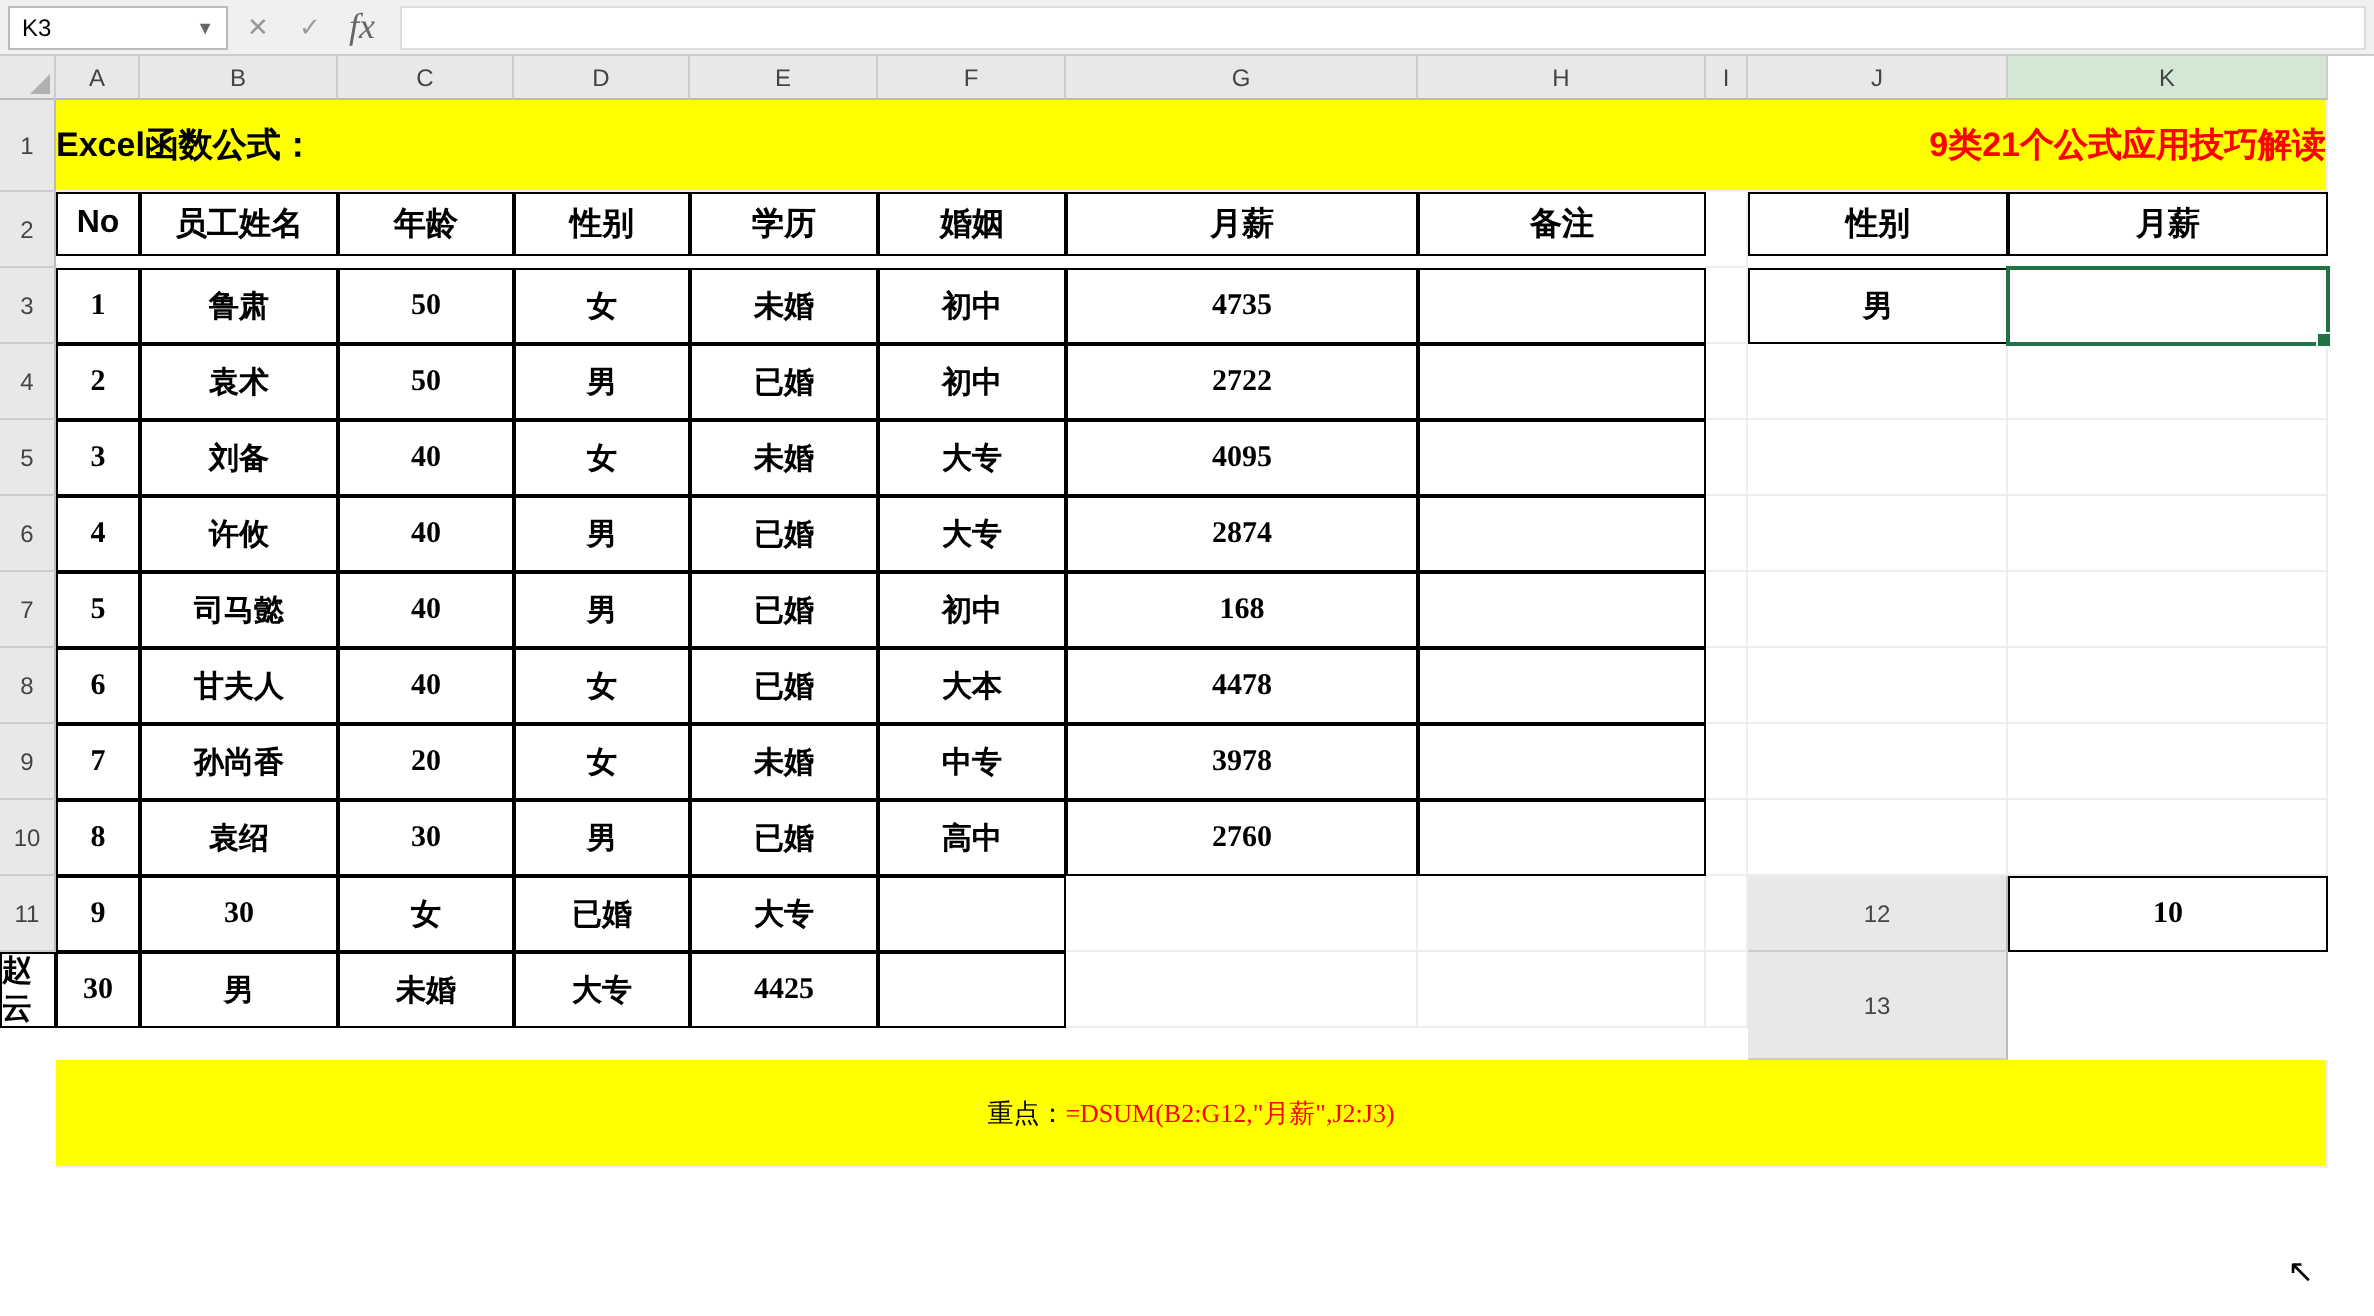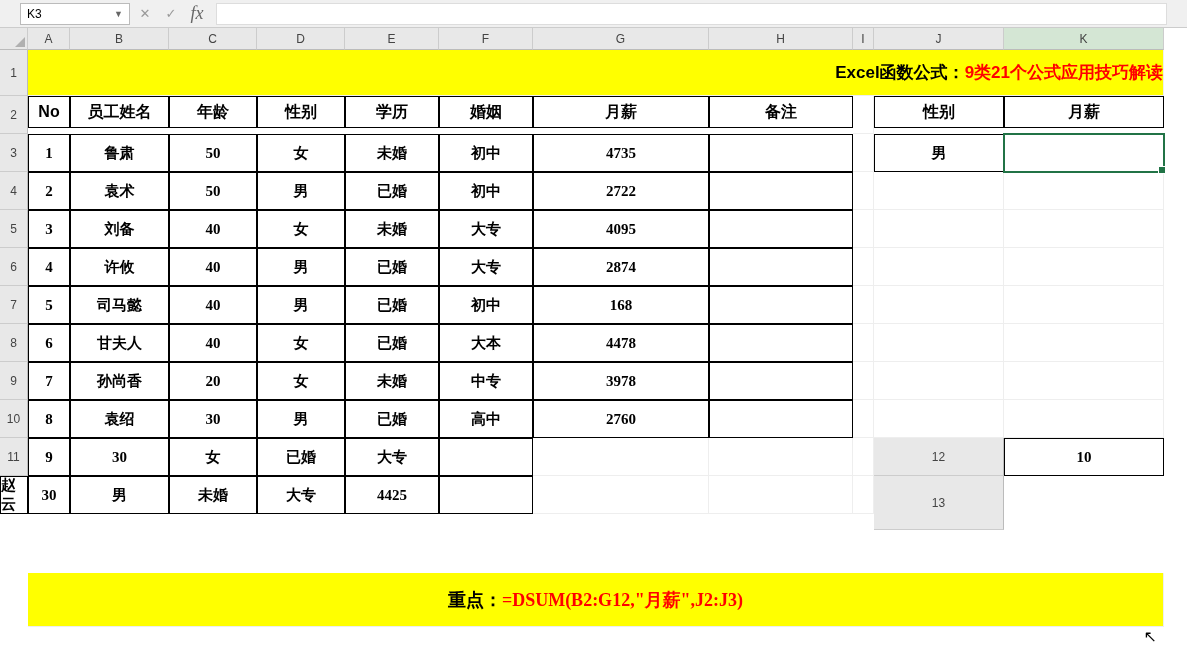--- a/index.html
+++ b/index.html
@@ -1,52 +1,52 @@
 <!DOCTYPE html>
 <html><head>
 <meta charset="utf-8">
 <style>
 * { box-sizing: border-box; margin: 0; padding: 0; }
 body { font-family: "Microsoft YaHei", "SimSun", Arial, sans-serif; font-size: 12px; background: #fff; color: #000; user-select: none; }
 
 
-.formula-bar { display: flex; align-items: center; height: 28px; border-bottom: 1px solid #ccc; background: #f0f0f0; padding: 2px 20px; gap: 4px; }
+.formula-bar { display: flex; align-items: center; height: 28px; border-bottom: 1px solid #ccc; background: #f0f0f0; padding: 2px 4px; gap: 4px; }
 .name-box { width: 110px; height: 22px; background: #fff; border: 1px solid #bbb; padding: 2px 6px; font-size: 12px; display: flex; align-items: center; justify-content: space-between; }
 .name-box .dd { font-size: 9px; color: #666; }
 .fb-btn { width: 22px; height: 22px; display: flex; align-items: center; justify-content: center; color: #999; font-size: 13px; }
 .fb-btn.cancel { color: #999; }
 .fb-btn.confirm { color: #999; }
 .fx { font-style: italic; font-family: "Times New Roman", serif; color: #666; font-size: 18px; }
 .formula-input { flex: 1; height: 22px; background: #fff; border: 1px solid #ddd; padding: 2px 6px; margin-left: 4px; }
 
 
 .grid { display: grid; grid-template-columns: 28px 42px 99px 88px 88px 94px 94px 176px 144px 21px 130px 160px; }
 .corner { background: #e8e8e8; border-right: 1px solid #ccc; border-bottom: 1px solid #bbb; height: 22px; position: relative; }
 .corner::after { content: ''; position: absolute; right: 2px; bottom: 2px; width: 0; height: 0; border-style: solid; border-width: 0 0 10px 10px; border-color: transparent transparent #b0b0b0 transparent; }
 .col-hdr { background: #e8e8e8; border-right: 1px solid #ccc; border-bottom: 1px solid #bbb; height: 22px; display: flex; align-items: center; justify-content: center; color: #444; font-size: 12px; }
 .col-hdr.active { background: #d4e6d4; }
 .row-hdr { background: #e8e8e8; border-right: 1px solid #bbb; border-bottom: 1px solid #ccc; display: flex; align-items: center; justify-content: center; color: #444; font-size: 12px; }
 
 
-.title-banner { grid-column: 2 / 13; background: #ffff00; display: flex; align-items: center; justify-content: flex-end; height: 46px; font-weight: bold; font-size: 17px; border-right: 1px solid #eee; border-bottom: 1px solid #eee; }
+.title-banner { grid-column: 2 / 13; background: #ffff00; display: flex; align-items: center; justify-content: space-between; height: 46px; font-weight: bold; font-size: 17px; border-right: 1px solid #eee; border-bottom: 1px solid #eee; }
 .title-black { color: #000; }
 .title-red { color: #ff0000; }
 
 
 .th { font-weight: bold; font-size: 16px; display: flex; align-items: center; justify-content: center; border: 1px solid #000; height: 32px; background: #fff; }
 .td { font-weight: bold; font-size: 15px; display: flex; align-items: center; justify-content: center; border: 1px solid #000; height: 38px; background: #fff; font-family: "SimSun", serif; }
 .gap-col { border-right: 1px solid #eee; border-bottom: 1px solid #eee; background: #fff; }
 .plain { border-right: 1px solid #eee; border-bottom: 1px solid #eee; background: #fff; }
 
 
 .selected { outline: 2px solid #217346; outline-offset: -1px; position: relative; }
 .selected::after { content: ''; position: absolute; right: -3px; bottom: -3px; width: 6px; height: 6px; background: #217346; border: 1px solid #fff; }
 
 
-.footer-banner { grid-column: 2 / 13; background: #ffff00; display: flex; align-items: center; justify-content: center; height: 54px; font-weight: bold; font-size: 18px; border-right: 1px solid #eee; border-bottom: 1px solid #eee; font-family: "SimSun", serif; margin-top: 43px; }
+.footer-banner { grid-column: 2 / 13; background: #ffff00; display: flex; align-items: center; justify-content: center; height: 54px; font-weight: normal; font-size: 13px; border-right: 1px solid #eee; border-bottom: 1px solid #eee; font-family: "SimSun", serif; }
 .footer-black { color: #000; }
 .footer-red { color: #ff0000; }
 
 .row-h { height: 38px; }
 .row-title { height: 46px; }
 .row-footer { height: 54px; }
 
 .cursor { position: absolute; right: 30px; bottom: 12px; font-size: 16px; color: #000; }
 </style>
 </head>

